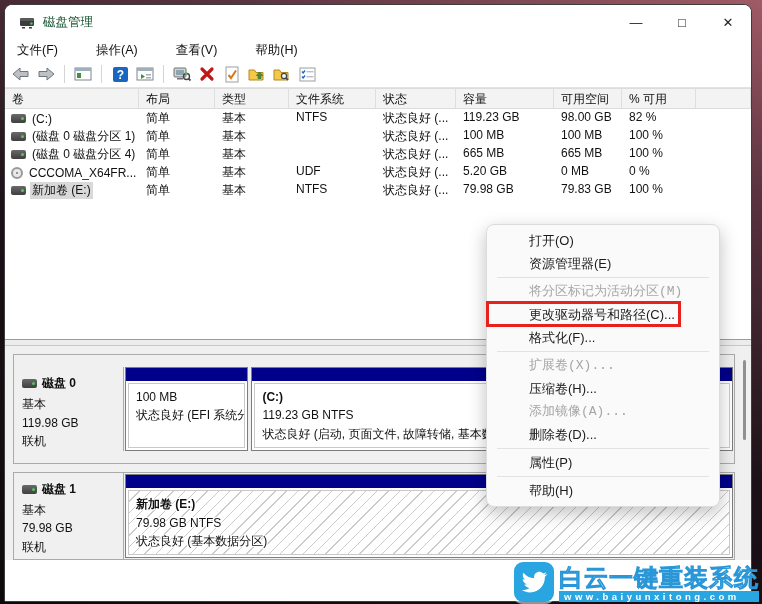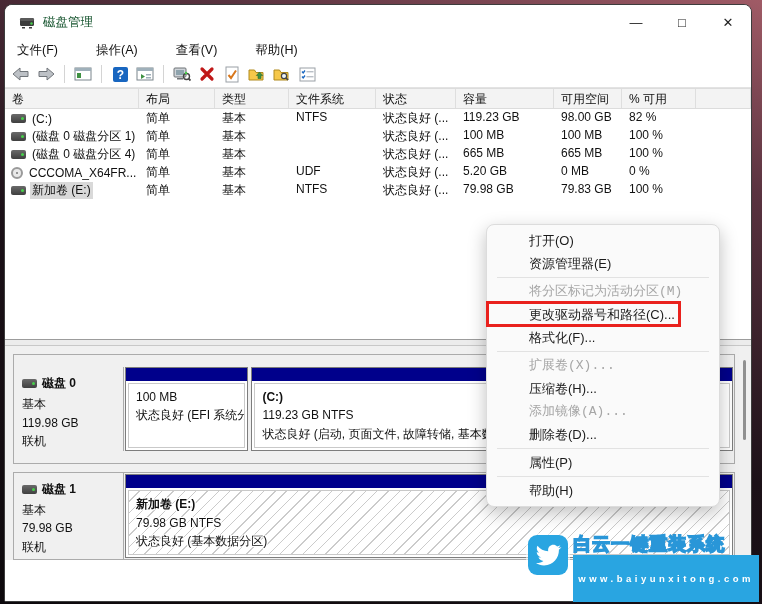--- a/index.html
+++ b/index.html
@@ -81,24 +81,24 @@
   .cm-item.disabled { color:#a6a6a6;font-family:Liberation Mono, monospace; }
   .cm-sep { height:1px; background:#e2e2e2; margin:2px 10px; }
   .red-annotation { position:absolute; left:-1px; top:76px; width:195px; height:26px;
                     border:3px solid #e9211d; z-index:60; pointer-events:none; }
 
   
   .watermark { position:absolute; right:3px; bottom:2px; display:flex; align-items:stretch; gap:5px; z-index:80; }
   .wm-logo { width:40px; height:40px; background:#29a5e1; border-radius:9px; display:flex; align-items:center;
              justify-content:center; box-shadow:0 0 0 2px rgba(255,255,255,.55); }
   .wm-right { display:flex; flex-direction:column; justify-content:flex-end; }
-  .wm-title { font-size:18px; font-weight:700; line-height:1.05; color:#f2fafe;
+  .wm-title { font-size:24px; font-weight:400; line-height:1.05; color:#f2fafe;
               -webkit-text-stroke:1.6px #2996d8; letter-spacing:1px; white-space:nowrap; }
   .wm-url { margin-top:1px; background:#29a5e1; color:#fff; font-size:9.5px; font-weight:bold;
-            letter-spacing:3.5px; padding:18px 5px; white-space:nowrap; }
+            letter-spacing:3.5px; padding:0 5px; white-space:nowrap; }
 </style>
 </head>
 <body>
 
 <div id="screen">
   <div class="window">
 
     <div class="titlebar">
       <svg width="16" height="16" viewBox="0 0 16 16">
         <rect x="1" y="4" width="14" height="8" rx="1.5" fill="#3d3d3d"></rect>

